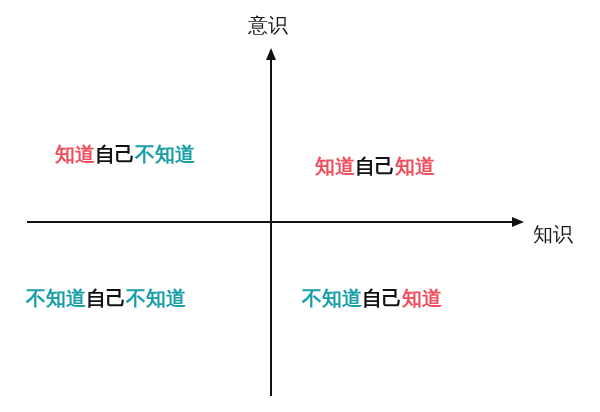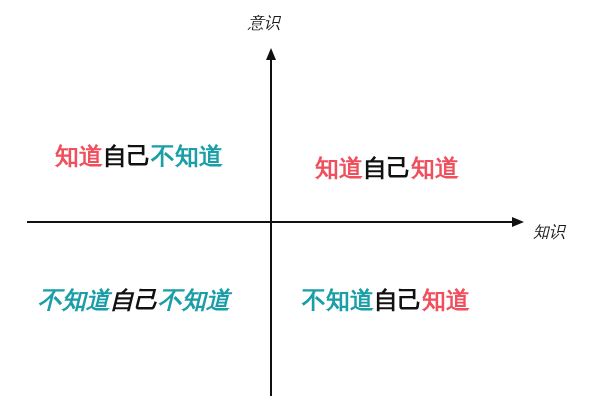--- a/index.html
+++ b/index.html
@@ -1,20 +1,20 @@
 <!DOCTYPE html>
 <html><head>
   <meta charset="utf-8">
   <style>
     html, body { margin: 0; padding: 0; background: #ffffff; }
     body { width: 600px; height: 412px; position: relative; overflow: hidden;
            font-family: "DejaVu Sans", "Liberation Sans", sans-serif; }
     svg.axes { position: absolute; left: 0; top: 0; }
-    .label { position: absolute; font-size: 16px; color: #1a1a1a; white-space: nowrap; line-height: 1; font-style: italic; }
-    .quad { position: absolute; font-size: 24px; font-weight: bold; white-space: nowrap; line-height: 1; letter-spacing: 0px; }
+    .label { position: absolute; font-size: 20px; color: #1a1a1a; white-space: nowrap; line-height: 1; }
+    .quad { position: absolute; font-size: 20px; font-weight: bold; white-space: nowrap; line-height: 1; letter-spacing: 0px; }
     .c-red { color: #f0505e; }
     .c-black { color: #111111; }
     .c-teal { color: #1a9ea8; }
   </style>
 </head>
 <body>
 
 <svg class="axes" width="600" height="412">
   <line x1="27" y1="222" x2="514" y2="222" stroke="#111111" stroke-width="2"></line>
   <polygon points="524,222 512,217 512,227" fill="#111111"></polygon>
@@ -26,19 +26,19 @@
 <div class="label" style="left:533px; top:224px;">知识</div>
 
 <div class="quad" style="left:55px; top:144px;">
   <span class="c-red">知道</span><span class="c-black">自己</span><span class="c-teal">不知道</span>
 </div>
 
 <div class="quad" style="left:315px; top:156px;">
   <span class="c-red">知道</span><span class="c-black">自己</span><span class="c-red">知道</span>
 </div>
 
-<div class="quad" style="left:38px; top:288px;font-style:italic;">
+<div class="quad" style="left:26px; top:288px;">
   <span class="c-teal">不知道</span><span class="c-black">自己</span><span class="c-teal">不知道</span>
 </div>
 
 <div class="quad" style="left:302px; top:288px;text-align:right;">
   <span class="c-teal">不知道</span><span class="c-black">自己</span><span class="c-red">知道</span>
 </div>
 
 </body></html>

